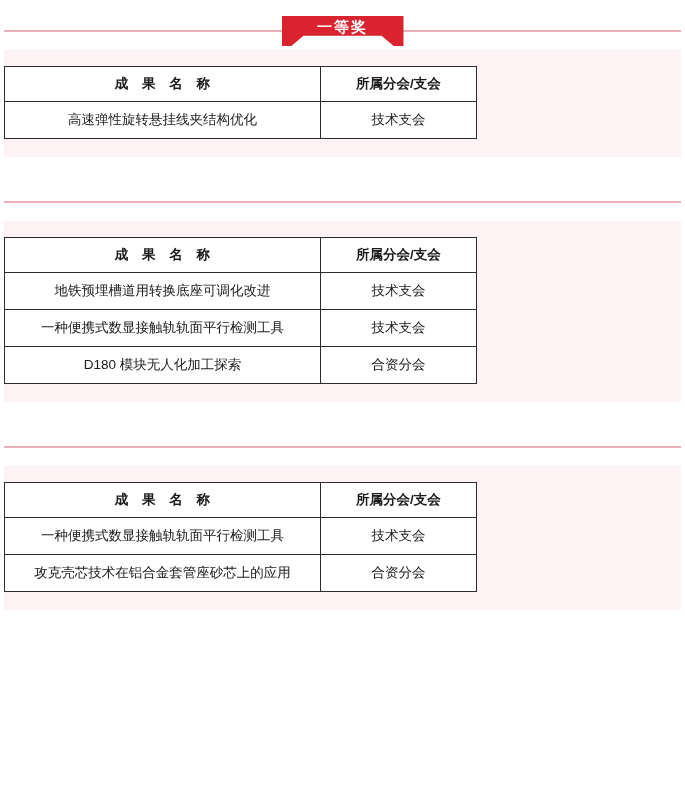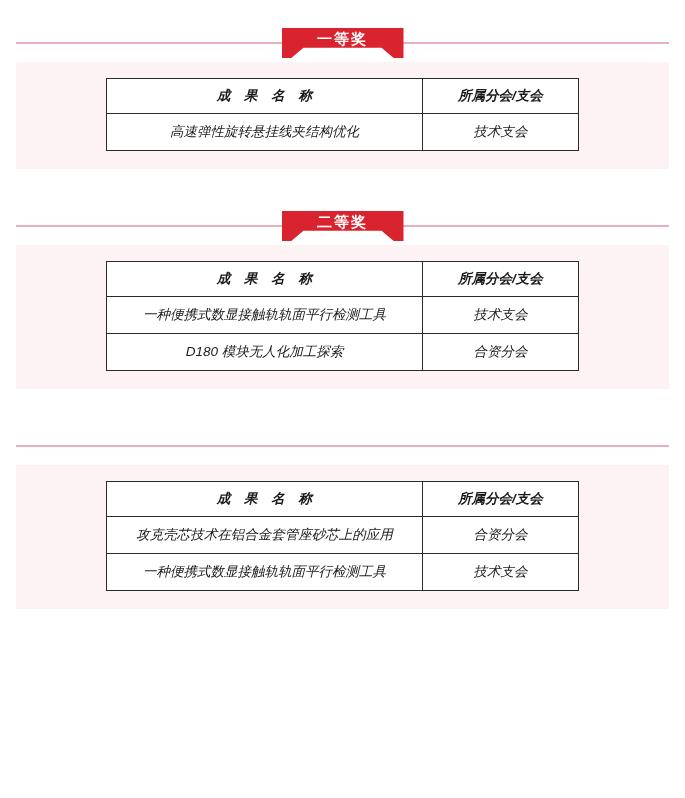--- a/index.html
+++ b/index.html
@@ -17,21 +17,21 @@
 
   .page {
     position: relative;
     width: 685px;
     height: 798px;
   }
 
   
   .section {
     position: relative;
-    margin: 16px;
+    margin: 4px;
   }
 
   
   .banner-row {
     position: relative;
     height: 40px;
   }
   .banner-line {
     position: absolute;
     left: 0;
@@ -64,22 +64,20 @@
   }
 
   
   .panel {
     background: #fdf2f4;
     padding: 16px 0 18px 0;
   }
   .panel-inner {
     background: #fdf2f4;
     display: flex;
-    justify-content: center;
-    font-style: italic;
   }
 
   
   table.result-table {
     border-collapse: collapse;
     background: #ffffff;
     table-layout: fixed;
     width: 472px;
   }
   table.result-table th,
@@ -150,39 +148,40 @@
                 </tr>
               </tbody>
             </table>
           </div>
         </div>
         <div class="spacer-md"></div>
       </div>
       <div class="section">
         <div class="banner-row">
           <div class="banner-line"></div>
-          <div class="ribbon">
-            <span>二等奖</span>
-          </div>
         </div>
         <div class="panel">
           <div class="panel-inner">
             <table class="result-table">
               <colgroup>
                 <col class="c1">
                 <col class="c2">
               </colgroup>
               <thead>
                 <tr>
                   <th class="col-name">成 果 名 称</th>
                   <th>所属分会/支会</th>
                 </tr>
               </thead>
               <tbody>
                 <tr>
+                  <td>地铁预埋槽道用转换底座可调化改进</td>
+                  <td>技术支会</td>
+                </tr>
+                <tr>
                   <td>一种便携式数显接触轨轨面平行检测工具</td>
                   <td>技术支会</td>
                 </tr>
                 <tr>
                   <td>D180 模块无人化加工探索</td>
                   <td>合资分会</td>
                 </tr>
               </tbody>
             </table>
           </div>
@@ -201,26 +200,26 @@
                 <col class="c2">
               </colgroup>
               <thead>
                 <tr>
                   <th class="col-name">成 果 名 称</th>
                   <th>所属分会/支会</th>
                 </tr>
               </thead>
               <tbody>
                 <tr>
+                  <td>一种便携式数显接触轨轨面平行检测工具</td>
+                  <td>技术支会</td>
+                </tr>
+                <tr>
                   <td>攻克壳芯技术在铝合金套管座砂芯上的应用</td>
                   <td>合资分会</td>
-                </tr>
-                <tr>
-                  <td>一种便携式数显接触轨轨面平行检测工具</td>
-                  <td>技术支会</td>
                 </tr>
               </tbody>
             </table>
           </div>
         </div>
         <div class="spacer-sm"></div>
       </div>
     </div>
 </div>
 

